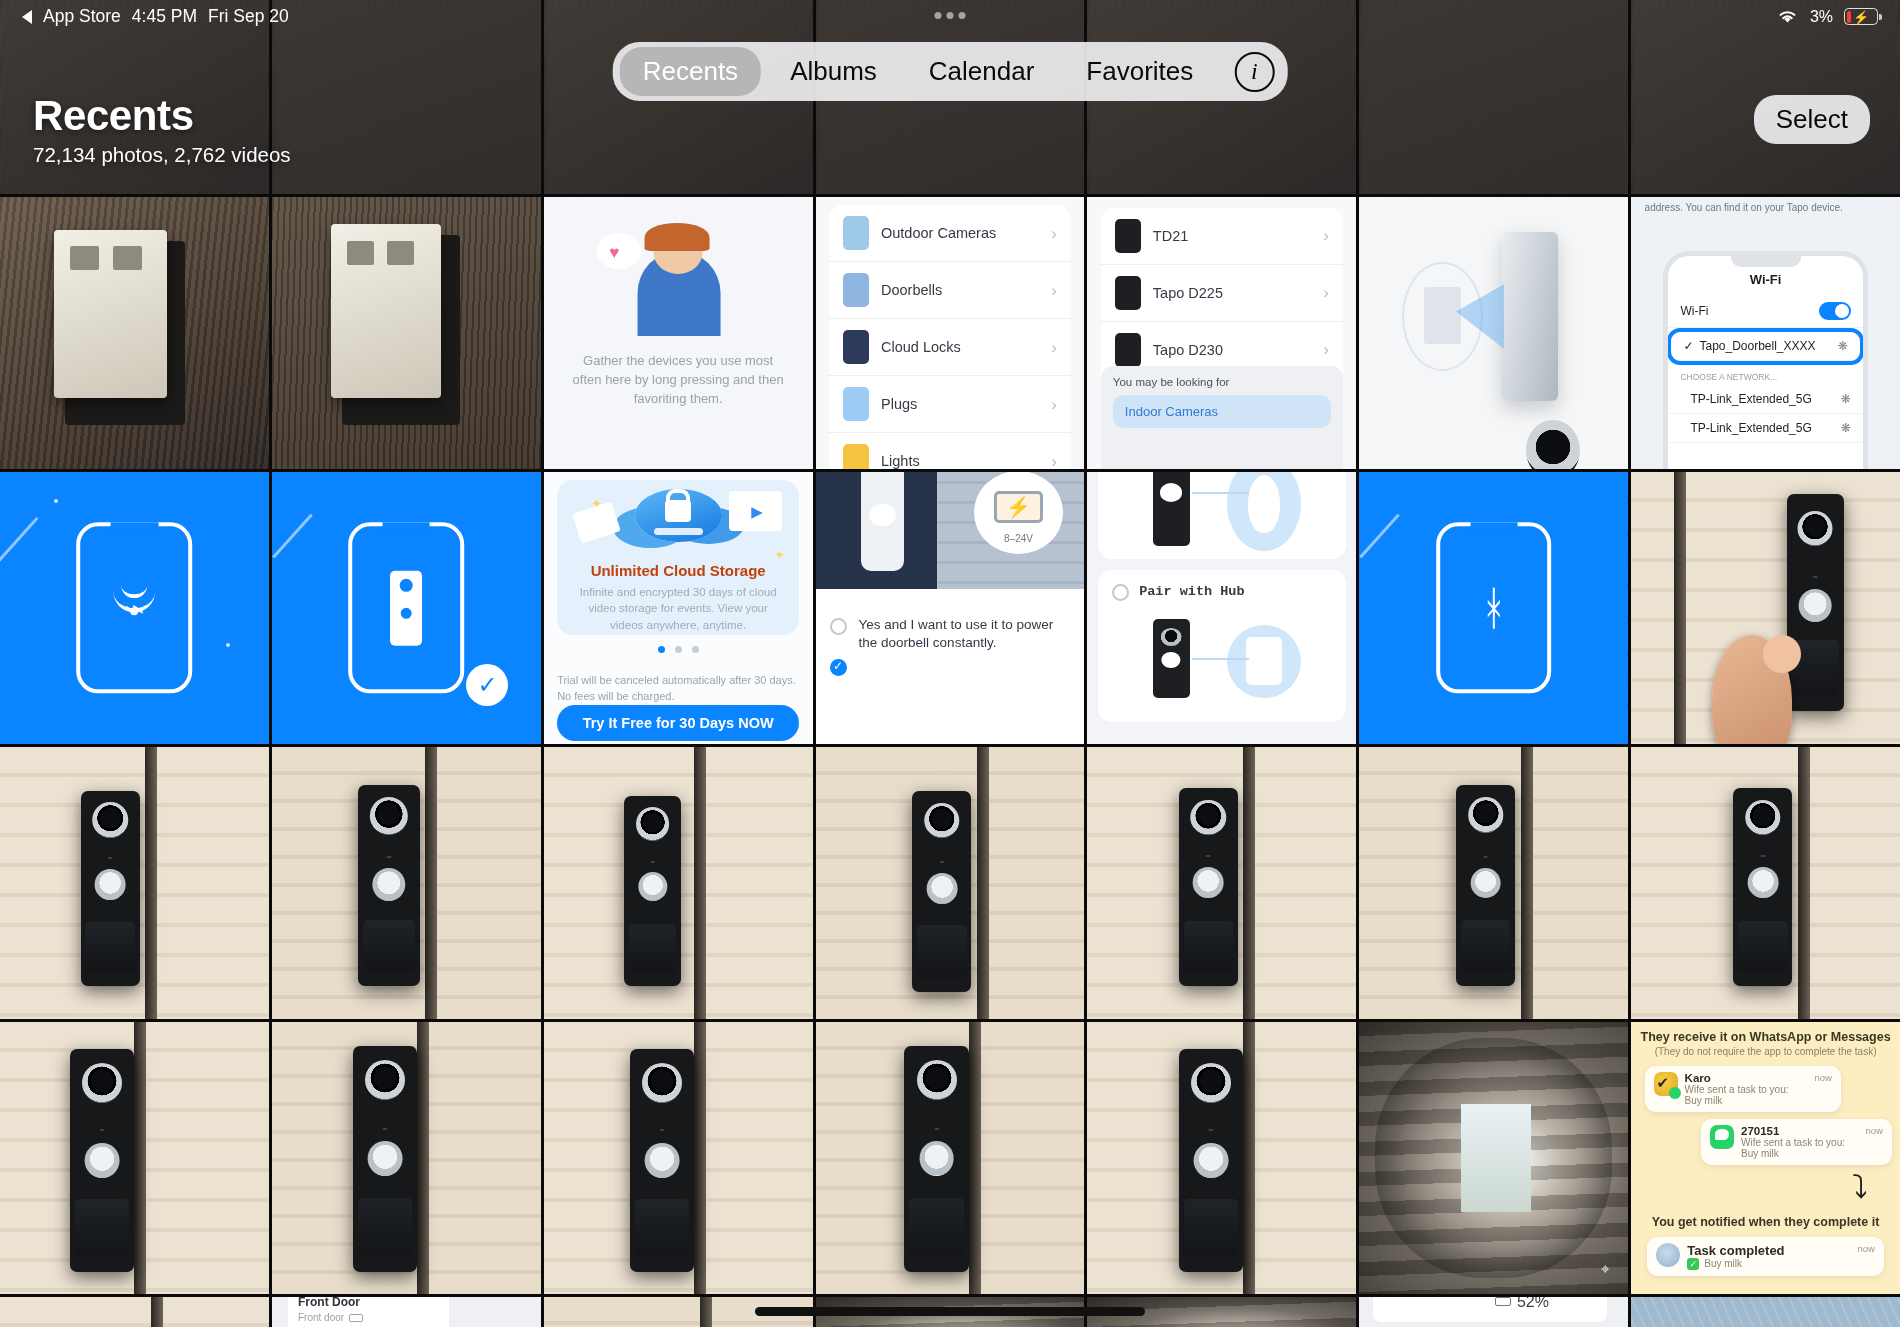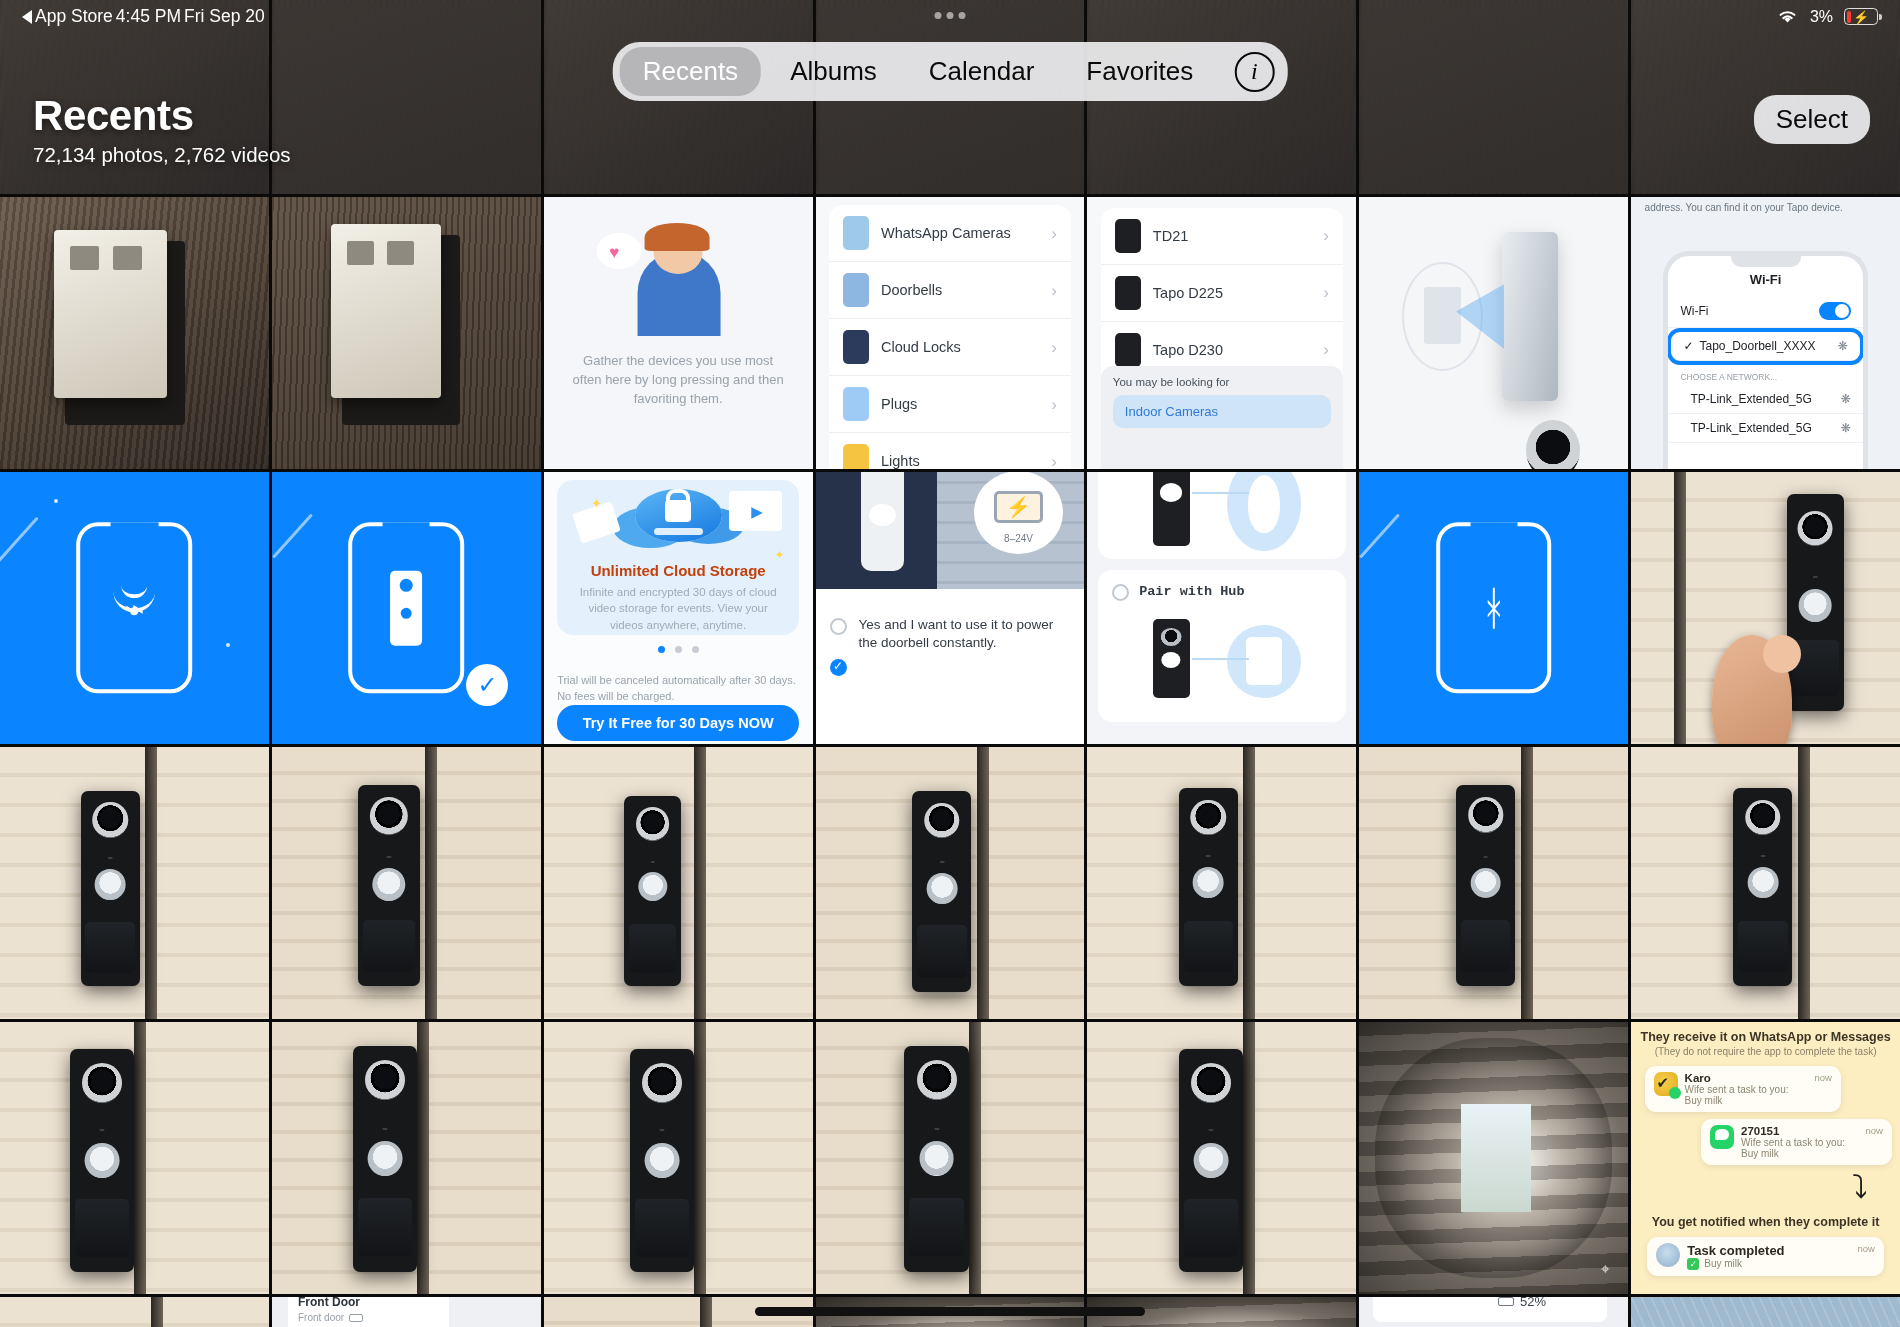--- a/index.html
+++ b/index.html
@@ -151,21 +151,21 @@
   .notif { background:#fffdf6; border-radius:11px; padding:6px 9px; display:flex;
            gap:7px; align-items:flex-start; box-shadow:0 2px 6px rgba(0,0,0,.09); }
   .notif .n-ico { width:24px; height:24px; border-radius:7px; flex:none; }
   .n-name { font-size:11.5px; font-weight:bold; color:#2e2a20; }
   .n-body { font-size:10px; color:#8c8571; }
 
   
   #statusbar { position:absolute; top:0; left:0; right:0; height:33px;
                display:flex; align-items:center; padding:0 22px;
                color:#fff; font-size:17.5px; z-index:40; }
-  #sb-left { display:flex; align-items:center; gap:3px; }
+  #sb-left { display:flex; align-items:center; gap:11px; }
   .back-tri { width:0; height:0; border-top:7px solid transparent;
               border-bottom:7px solid transparent; border-right:10px solid #fff; }
   #sb-right { margin-left:auto; display:flex; align-items:center; gap:11px; font-size:16px; }
   .batt { width:34px; height:17px; border:1.6px solid rgba(255,255,255,.85);
           border-radius:4.5px; position:relative; }
   .batt::after { content:""; position:absolute; right:-4.5px; top:5px; width:2.6px; height:6px;
           background:rgba(255,255,255,.75); border-radius:0 2px 2px 0; }
   .batt-fill { position:absolute; left:1.5px; top:1.5px; bottom:1.5px; width:14%;
           background:#ff3b30; border-radius:2.5px; }
   .bolt { position:absolute; left:50%; top:50%; transform:translate(-50%,-50%);
@@ -258,21 +258,21 @@
         </div>
         <div style="position:absolute;left:9%;right:9%;top:57%;text-align:center;font-size:13px;color:#9aa2ac;line-height:1.45;">Gather the devices you use most often here by long pressing and then favoriting them.</div>
       </div>
     </div>
 
     <div class="cell">
       <div class="inner ui">
         <div class="ui-list" id="cat-list" style="top:3%;bottom:-6%;">
             <div class="ui-row">
               <span class="ui-ico" style="background:#9ec9e8"></span>
-              <span>WhatsApp Cameras</span>
+              <span>Outdoor Cameras</span>
               <span class="ui-chev">›</span>
             </div>
             <div class="ui-row">
               <span class="ui-ico" style="background:#8fb6e0"></span>
               <span>Doorbells</span>
               <span class="ui-chev">›</span>
             </div>
             <div class="ui-row">
               <span class="ui-ico" style="background:#2c3a5c"></span>
               <span>Cloud Locks</span>
@@ -694,21 +694,21 @@
       </div>
     <div class="cell">
         <div class="inner ph-hall"></div>
       </div>
     <div class="cell">
       <div class="inner ui" style="background:#eef0f4;">
         <div style="position:absolute;left:5%;right:48%;top:-18%;height:46%;background:#fff;border-radius:8px;"></div>
         <div style="position:absolute;left:29%;right:8%;top:-18%;height:46%;background:#fff;border-radius:8px;
                     display:flex;align-items:center;justify-content:center;gap:6px;">
           <span style="width:16px;height:9px;border:1.3px solid #6e7681;border-radius:2px;display:inline-block;"></span>
-          <span style="font-size:13px;color:#3b434d;">52%</span>
+          <span style="font-size:16px;color:#3b434d;">52%</span>
         </div>
 
       </div>
     </div>
     <div class="cell">
         <div class="inner ph-yard"></div>
       <div style="position:absolute;inset:0;background:repeating-linear-gradient(66deg,rgba(255,255,255,.14) 0 2px,transparent 2px 9px);"></div>
     </div>
   </div>
 

